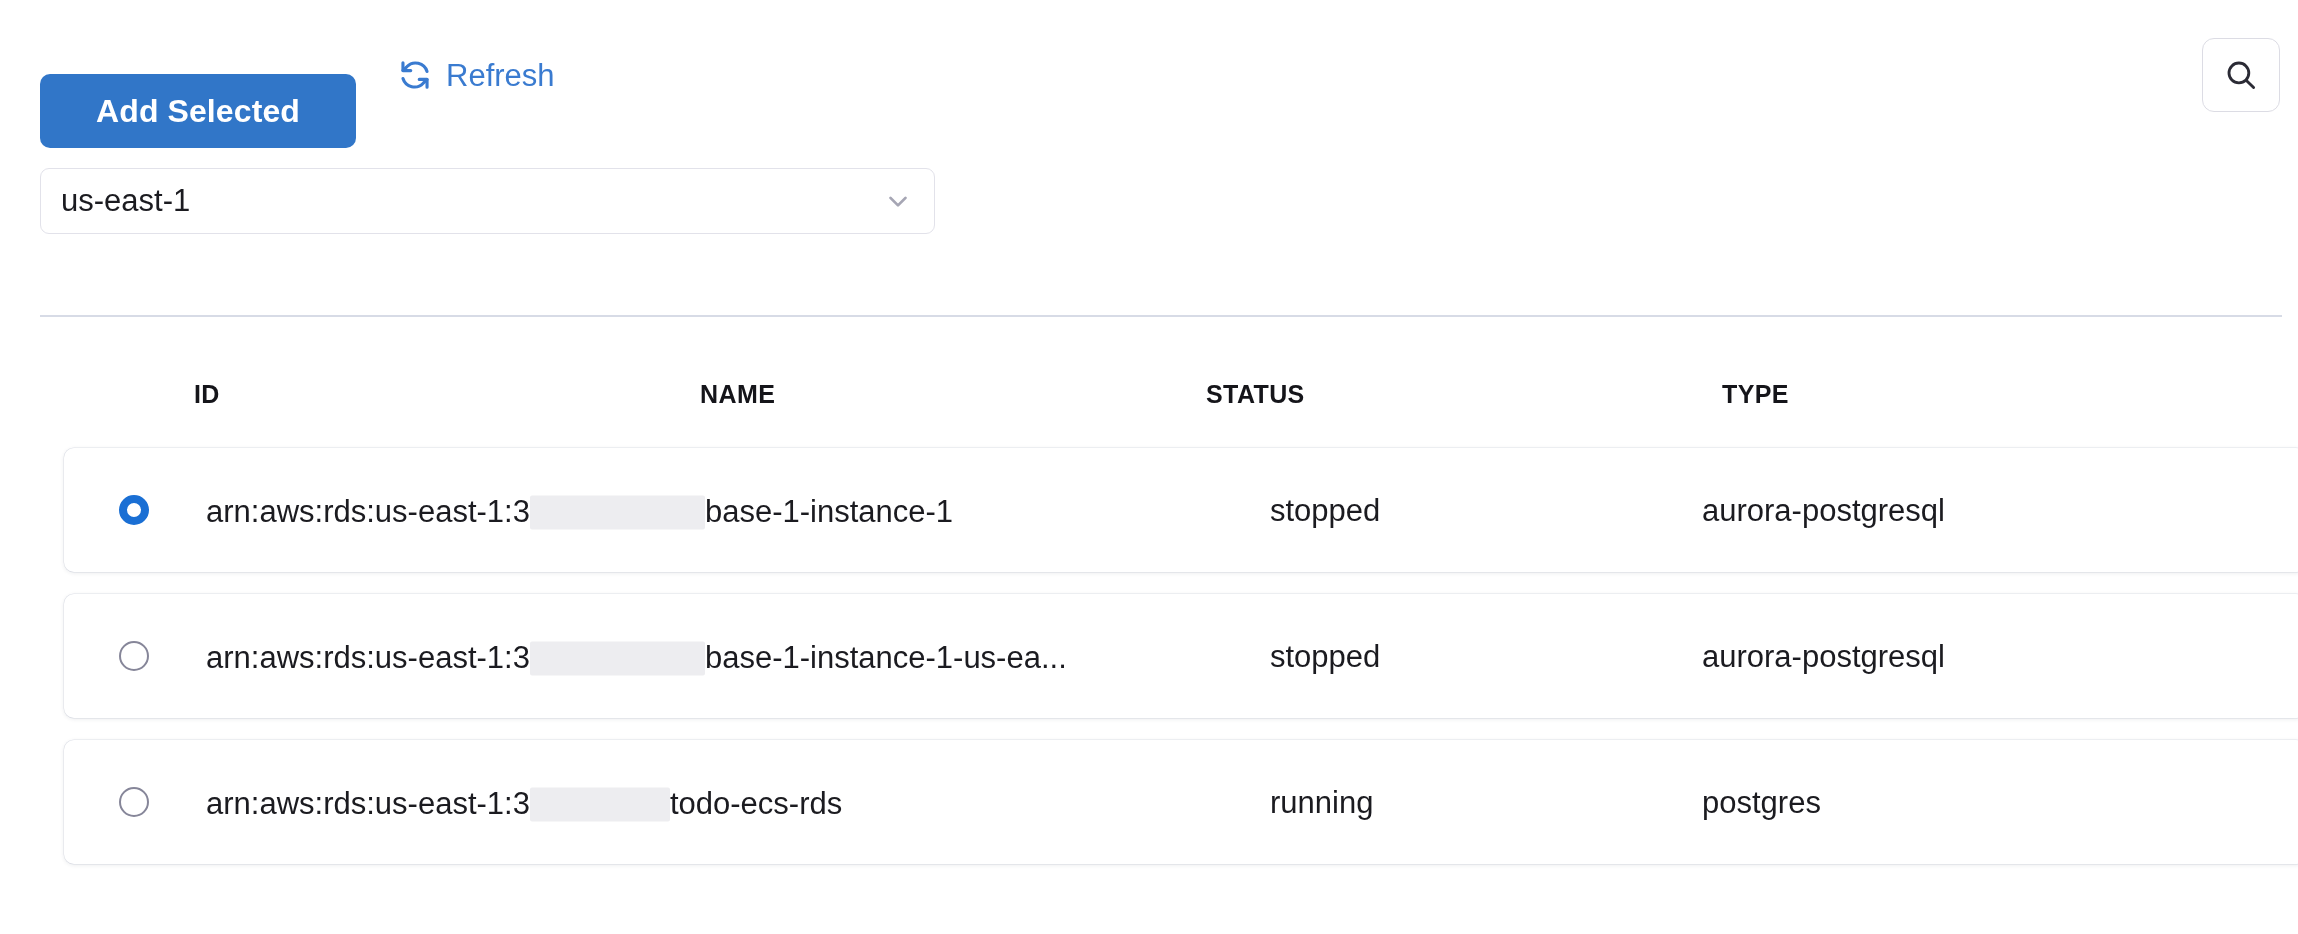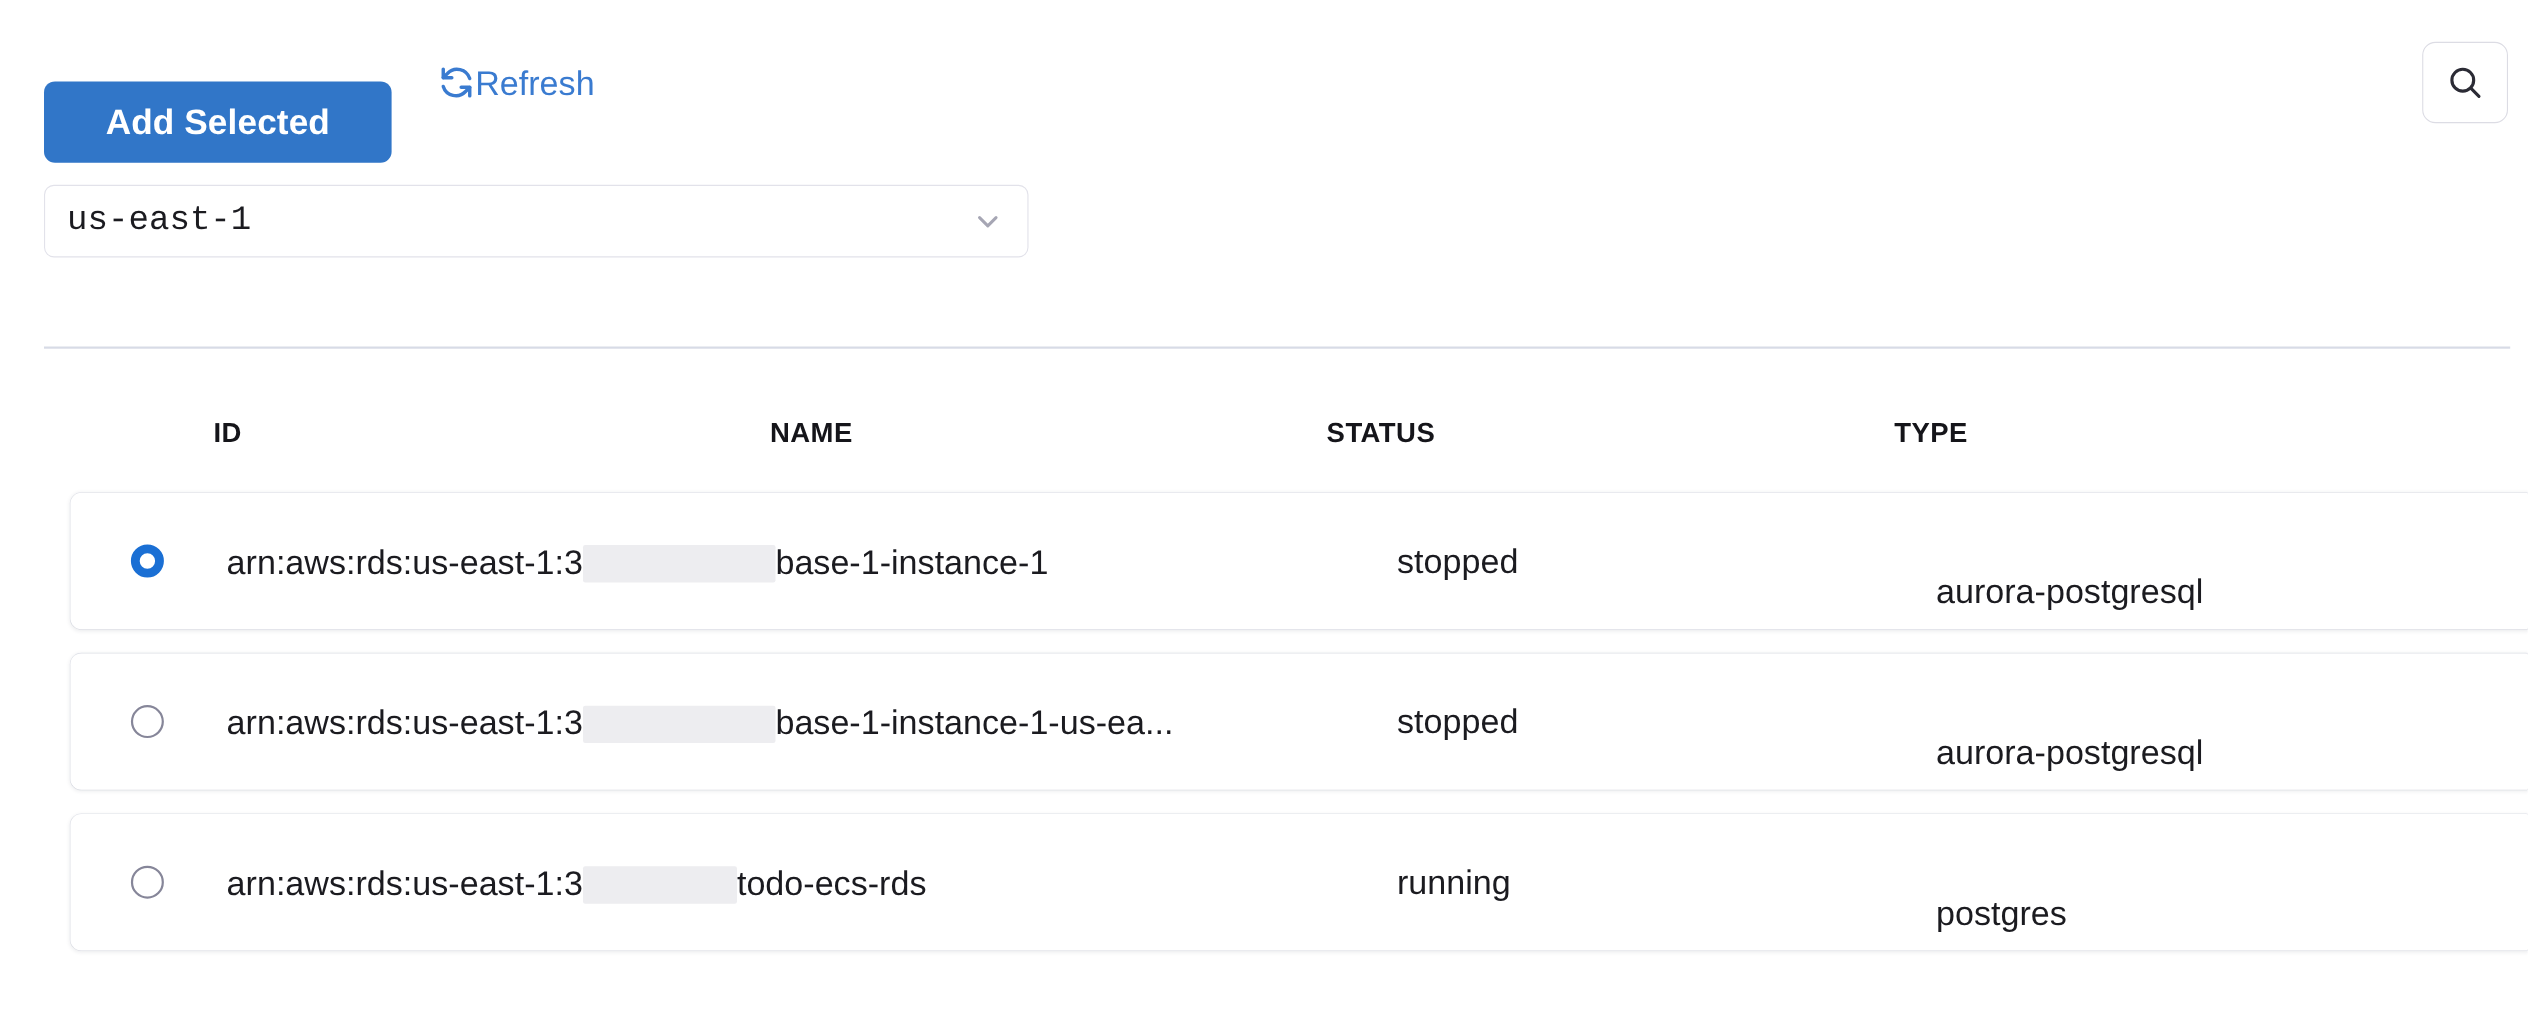--- a/index.html
+++ b/index.html
@@ -52,20 +52,21 @@
     margin-top: 36px;
   }
 
   .refresh-btn {
     position: absolute;
     left: 398px;
     top: 48px;
     height: 54px;
     display: flex;
     align-items: center;
+    gap: 14px;
     background: transparent;
     border: none;
     padding: 0;
     cursor: pointer;
     color: #3a7bd0;
   }
   .refresh-icon {
     width: 34px;
     height: 34px;
     display: block;
@@ -117,21 +118,21 @@
     cursor: pointer;
   }
   .region-value {
     position: absolute;
     left: 21px;
     top: 0;
     height: 66px;
     line-height: 66px;
     font-size: 31px;
     color: #1b1b20;
-    font-family: Liberation Mono, monospace;
+    font-family: Liberation Sans, sans-serif;
     white-space: nowrap;
   }
   .region-chevron {
     position: absolute;
     right: 22px;
     top: 50%;
     transform: translateY(-50%);
     width: 30px;
     height: 30px;
     display: block;
@@ -211,21 +212,21 @@
     top: 50%;
     transform: translateY(-50%);
     font-size: 31px;
     color: #1b1b20;
     font-family: "Liberation Sans", sans-serif;
     white-space: nowrap;
     line-height: 1;
   }
   .cell.c-id     { left: 142px; }
   .cell.c-status { left: 1206px; }
-  .cell.c-type   { left: 1696px; margin-top: 28px; }
+  .cell.c-type   { left: 1638px; }
 
   .id-text { display: inline; }
   .redacted {
     display: inline-block;
     vertical-align: baseline;
     background: #ededf0;
     border-radius: 2px;
     height: 34px;
     margin: 0 0 -6px 0;
     position: relative;

